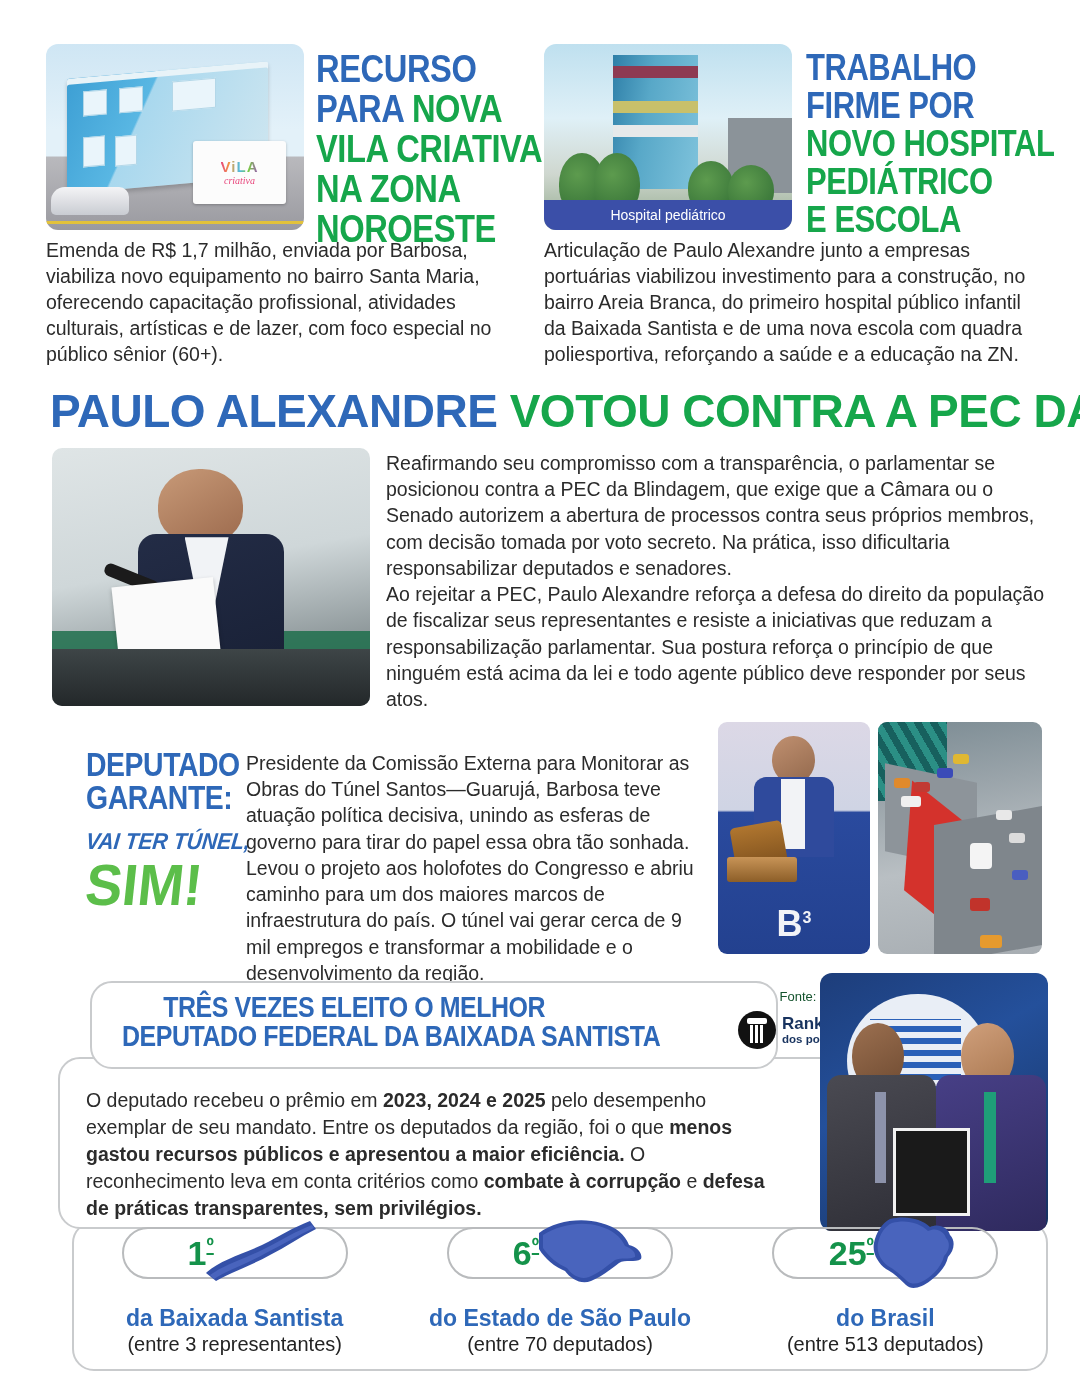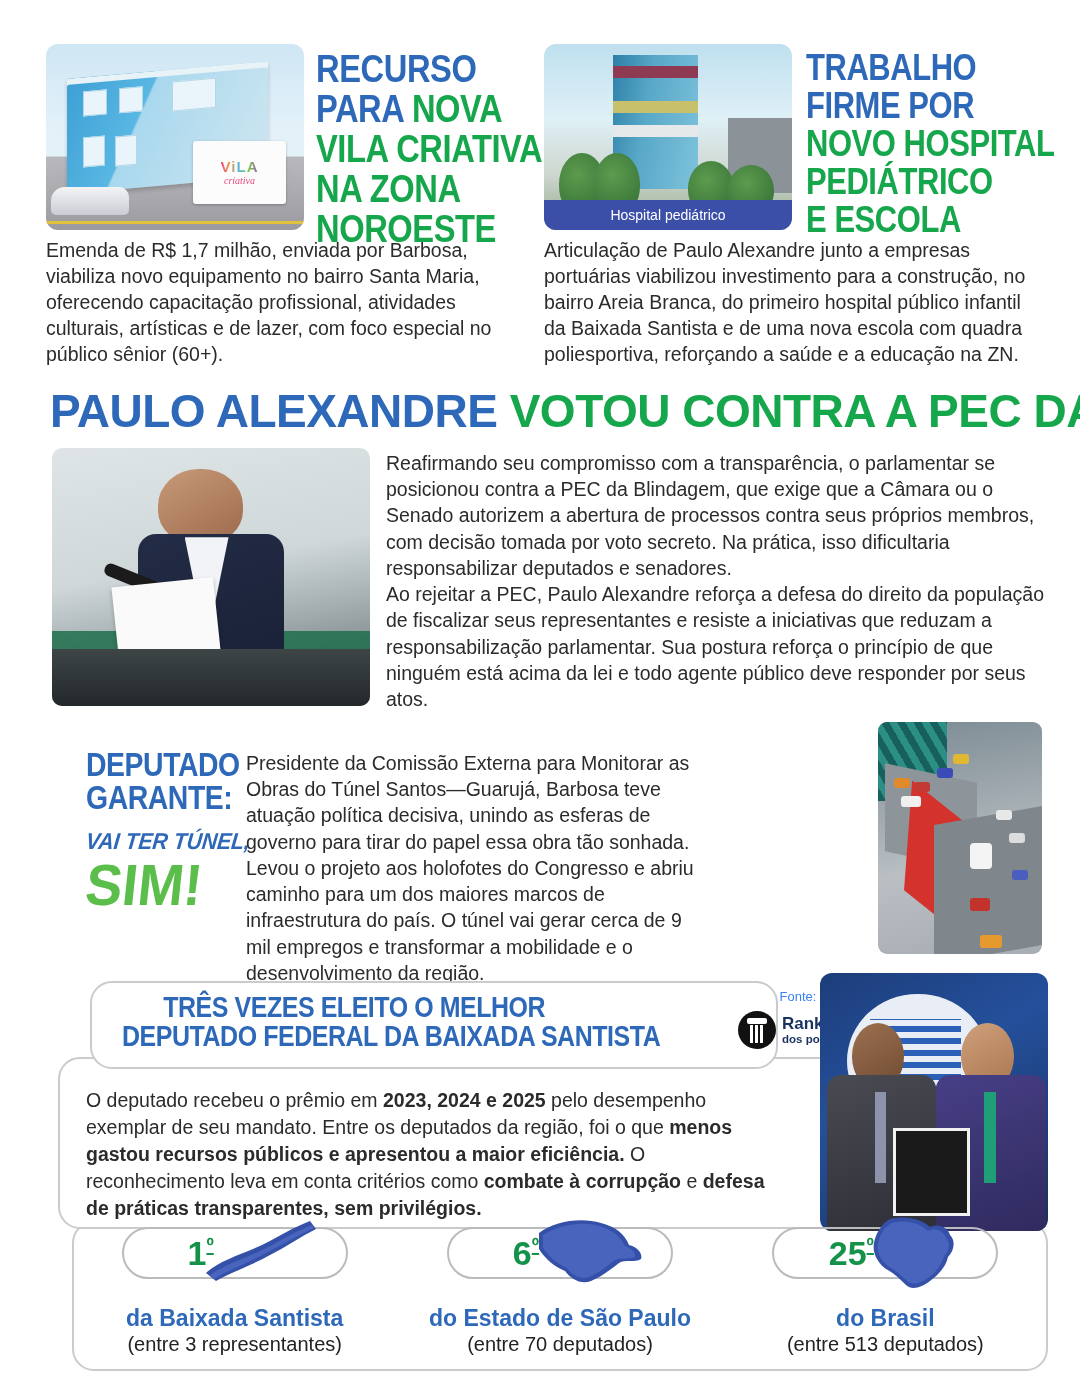--- a/index.html
+++ b/index.html
@@ -169,21 +169,21 @@
   .card-title { left: 32px; top: 6px; width: 688px; height: 88px; }
   .card-body  { left: 0px;  top: 82px; width: 880px; height: 172px; }
   .card-ranks { left: 14px; top: 246px; width: 976px; height: 150px; }
 
   .award-head { position: absolute; left: 64px; top: 18px; text-align: center; width: 540px; }
   .award-head .ln { display: block; white-space: nowrap; }
   .award-head .l1 { font-size: 29px; }
   .award-head .l2 { font-size: 29px; }
 
   .fonte { position: absolute; left: 680px; top: 14px; width: 120px; text-align: center; }
-  .fonte-label { font-size: 13px; color: #3b82f6; }
+  .fonte-label { font-size: 13px; color: #14532d; }
   .rank-logo { display: flex; align-items: center; gap: 6px; margin-top: 7px; }
   .rank-badge {
     width: 38px; height: 38px; border-radius: 50%;
     background: #111; position: relative; flex: none;
   }
   .rank-badge::before {
     content: ""; position: absolute; left: 9px; top: 7px;
     width: 20px; height: 6px; background: #fff; border-radius: 2px;
   }
   .rank-badge::after {
@@ -317,20 +317,31 @@
     <div class="hl blue l1">DEPUTADO</div>
     <div class="hl blue l2">GARANTE:</div>
     <div class="tun-sub">VAI TER TÚNEL,</div>
     <div class="tun-sim">SIM!</div>
   </div>
 
   <div class="tun-text">
     <p>Presidente da Comissão Externa para Monitorar as Obras do Túnel Santos—Guarujá, Barbosa teve atuação política decisiva, unindo as esferas de governo para tirar do papel essa obra tão sonhada. Levou o projeto aos holofotes do Congresso e abriu caminho para um dos maiores marcos de infraestrutura do país. O túnel vai gerar cerca de 9 mil empregos e transformar a mobilidade e o desenvolvimento da região.</p>
   </div>
 
+  <div class="tun-ph1">
+    <div class="b3-bg"></div>
+    <div class="b3-person">
+      <div class="b3-head"></div>
+      <div class="b3-suit"></div>
+      <div class="b3-shirt"></div>
+    </div>
+    <div class="b3-gavel"></div>
+    <div class="b3-base"></div>
+    <div class="b3-logo"><span>B</span><sup>3</sup></div>
+  </div>
 
   <div class="tun-ph2">
     <div class="tn-bg"></div>
     <div class="tn-wall"></div>
     <div class="tn-roadA"></div>
     <div class="tn-red"></div>
     <div class="tn-roadB"></div>
     <div class="tn-car" style="left:46%;top:14%;background:#e0b832"></div>
     <div class="tn-car" style="left:36%;top:20%;background:#3b4bb8"></div>
     <div class="tn-car" style="left:22%;top:26%;background:#c23a33"></div>

